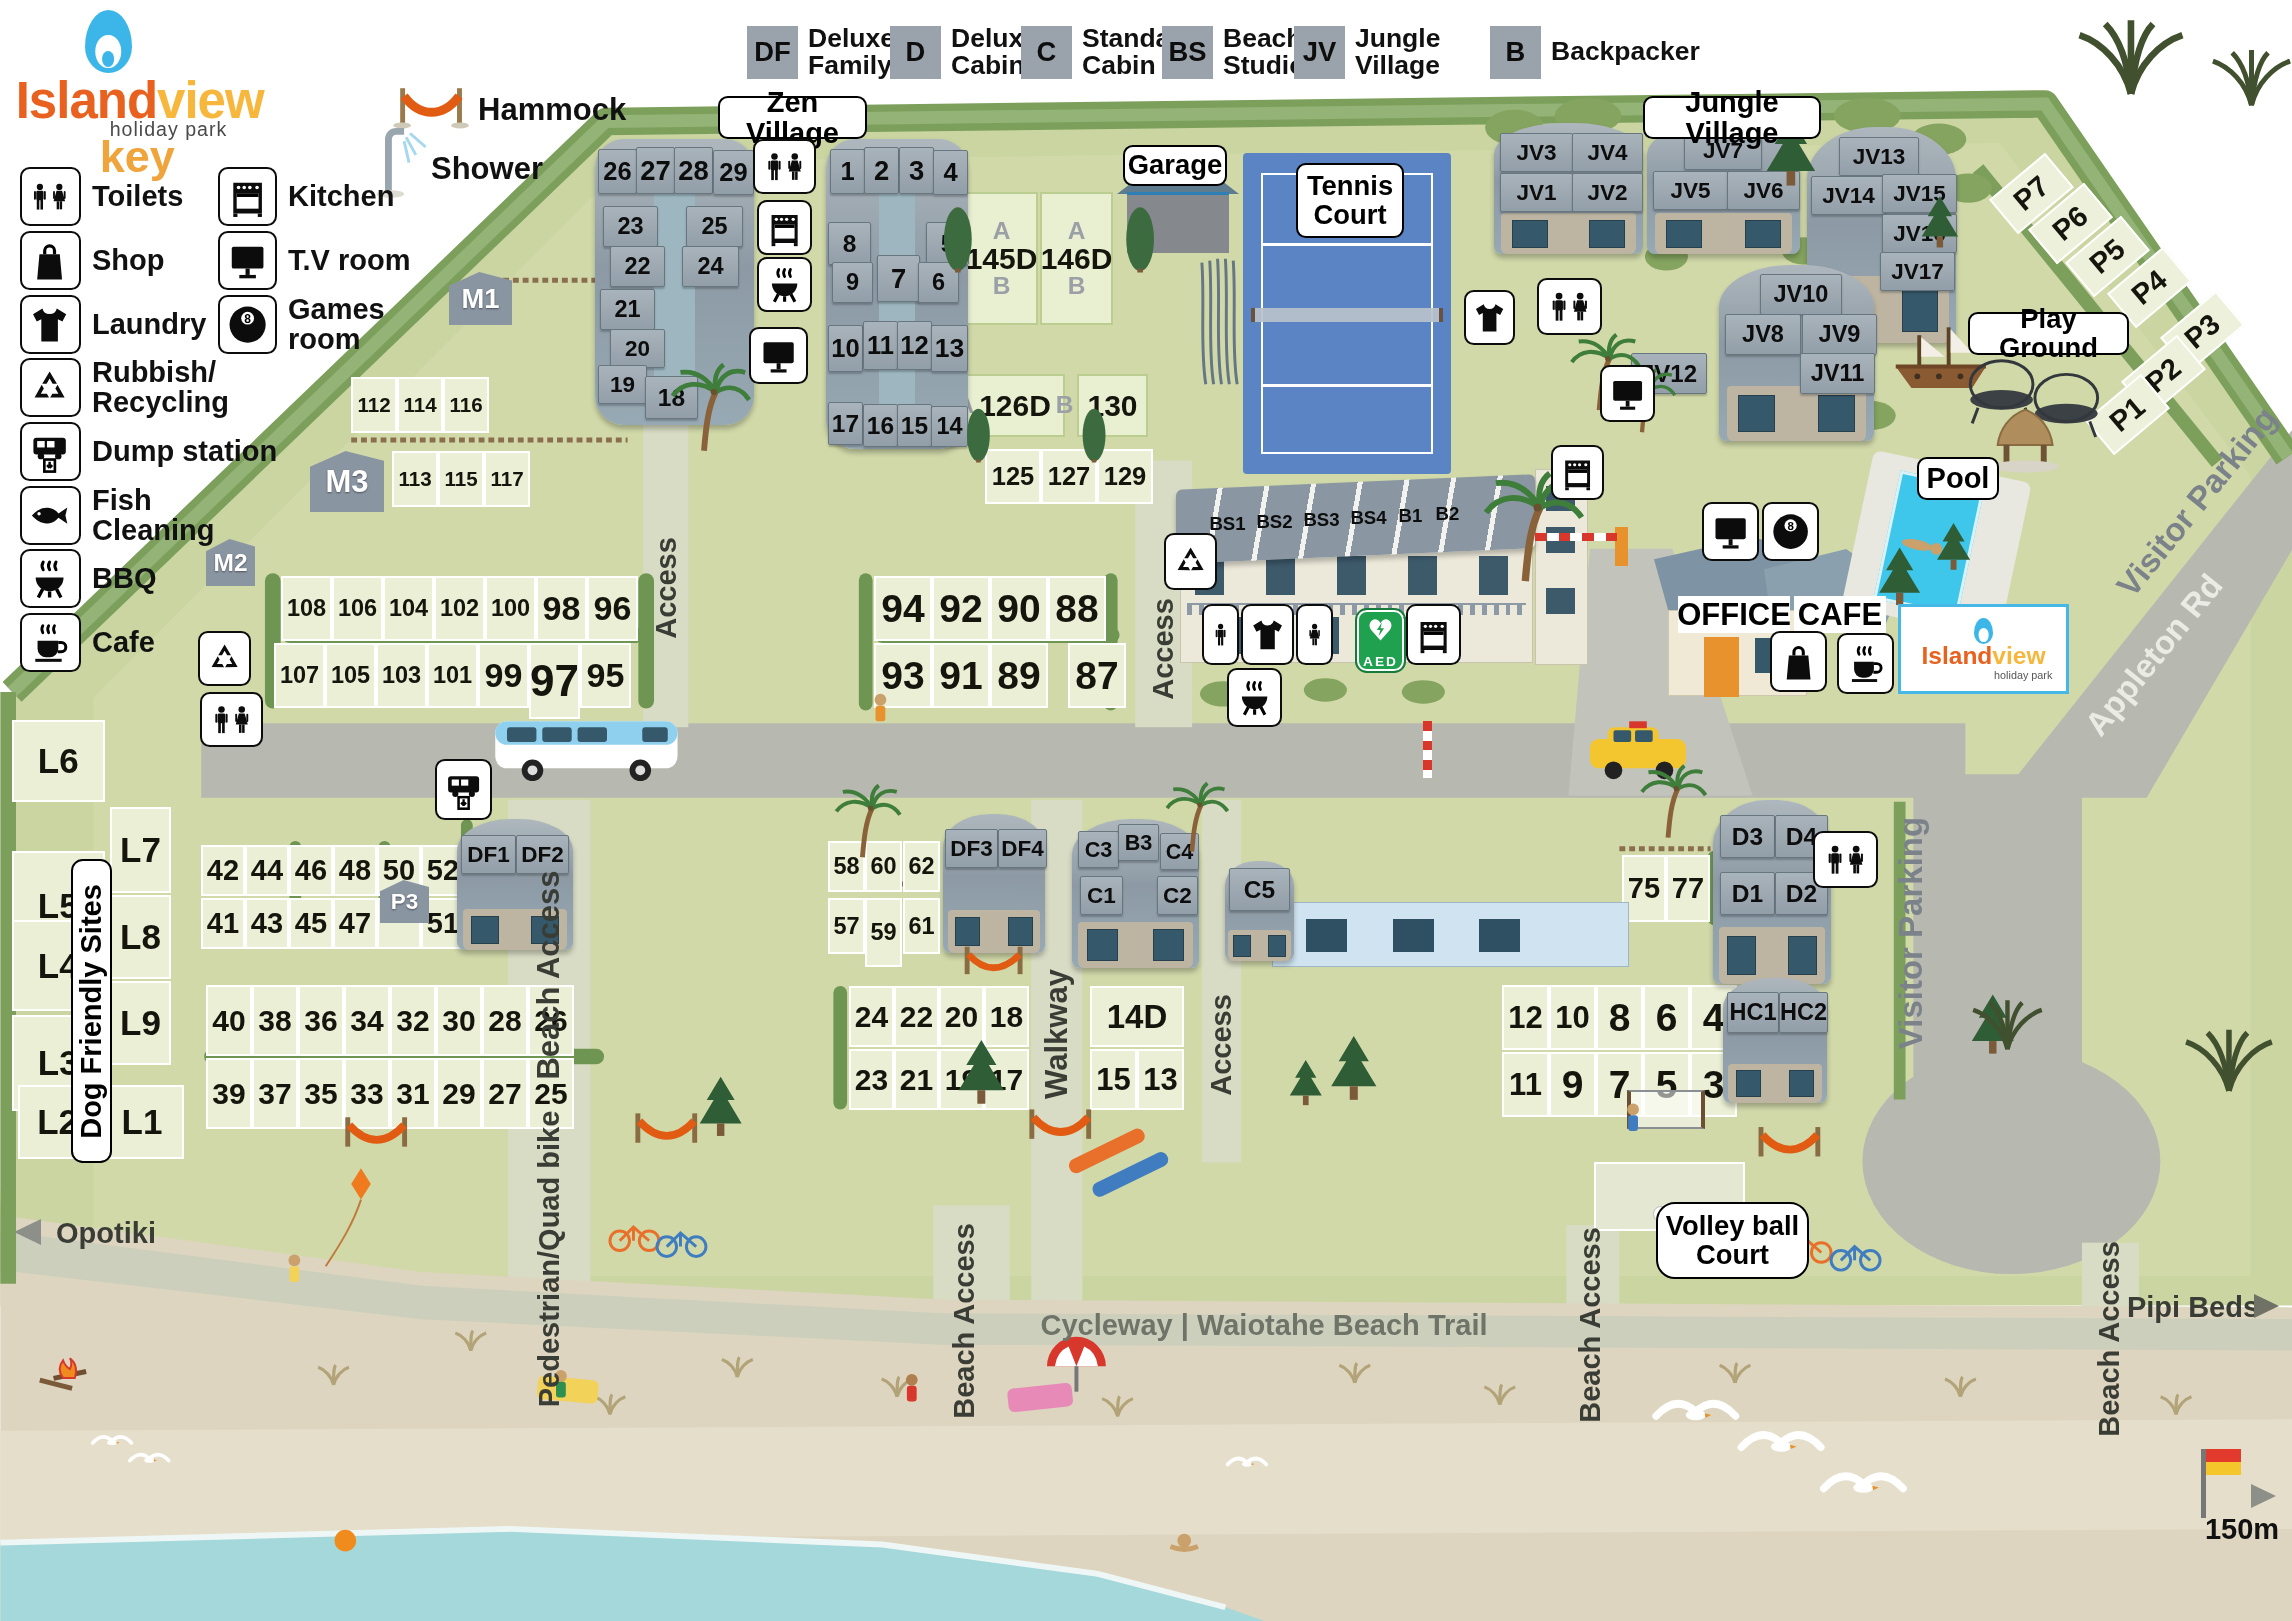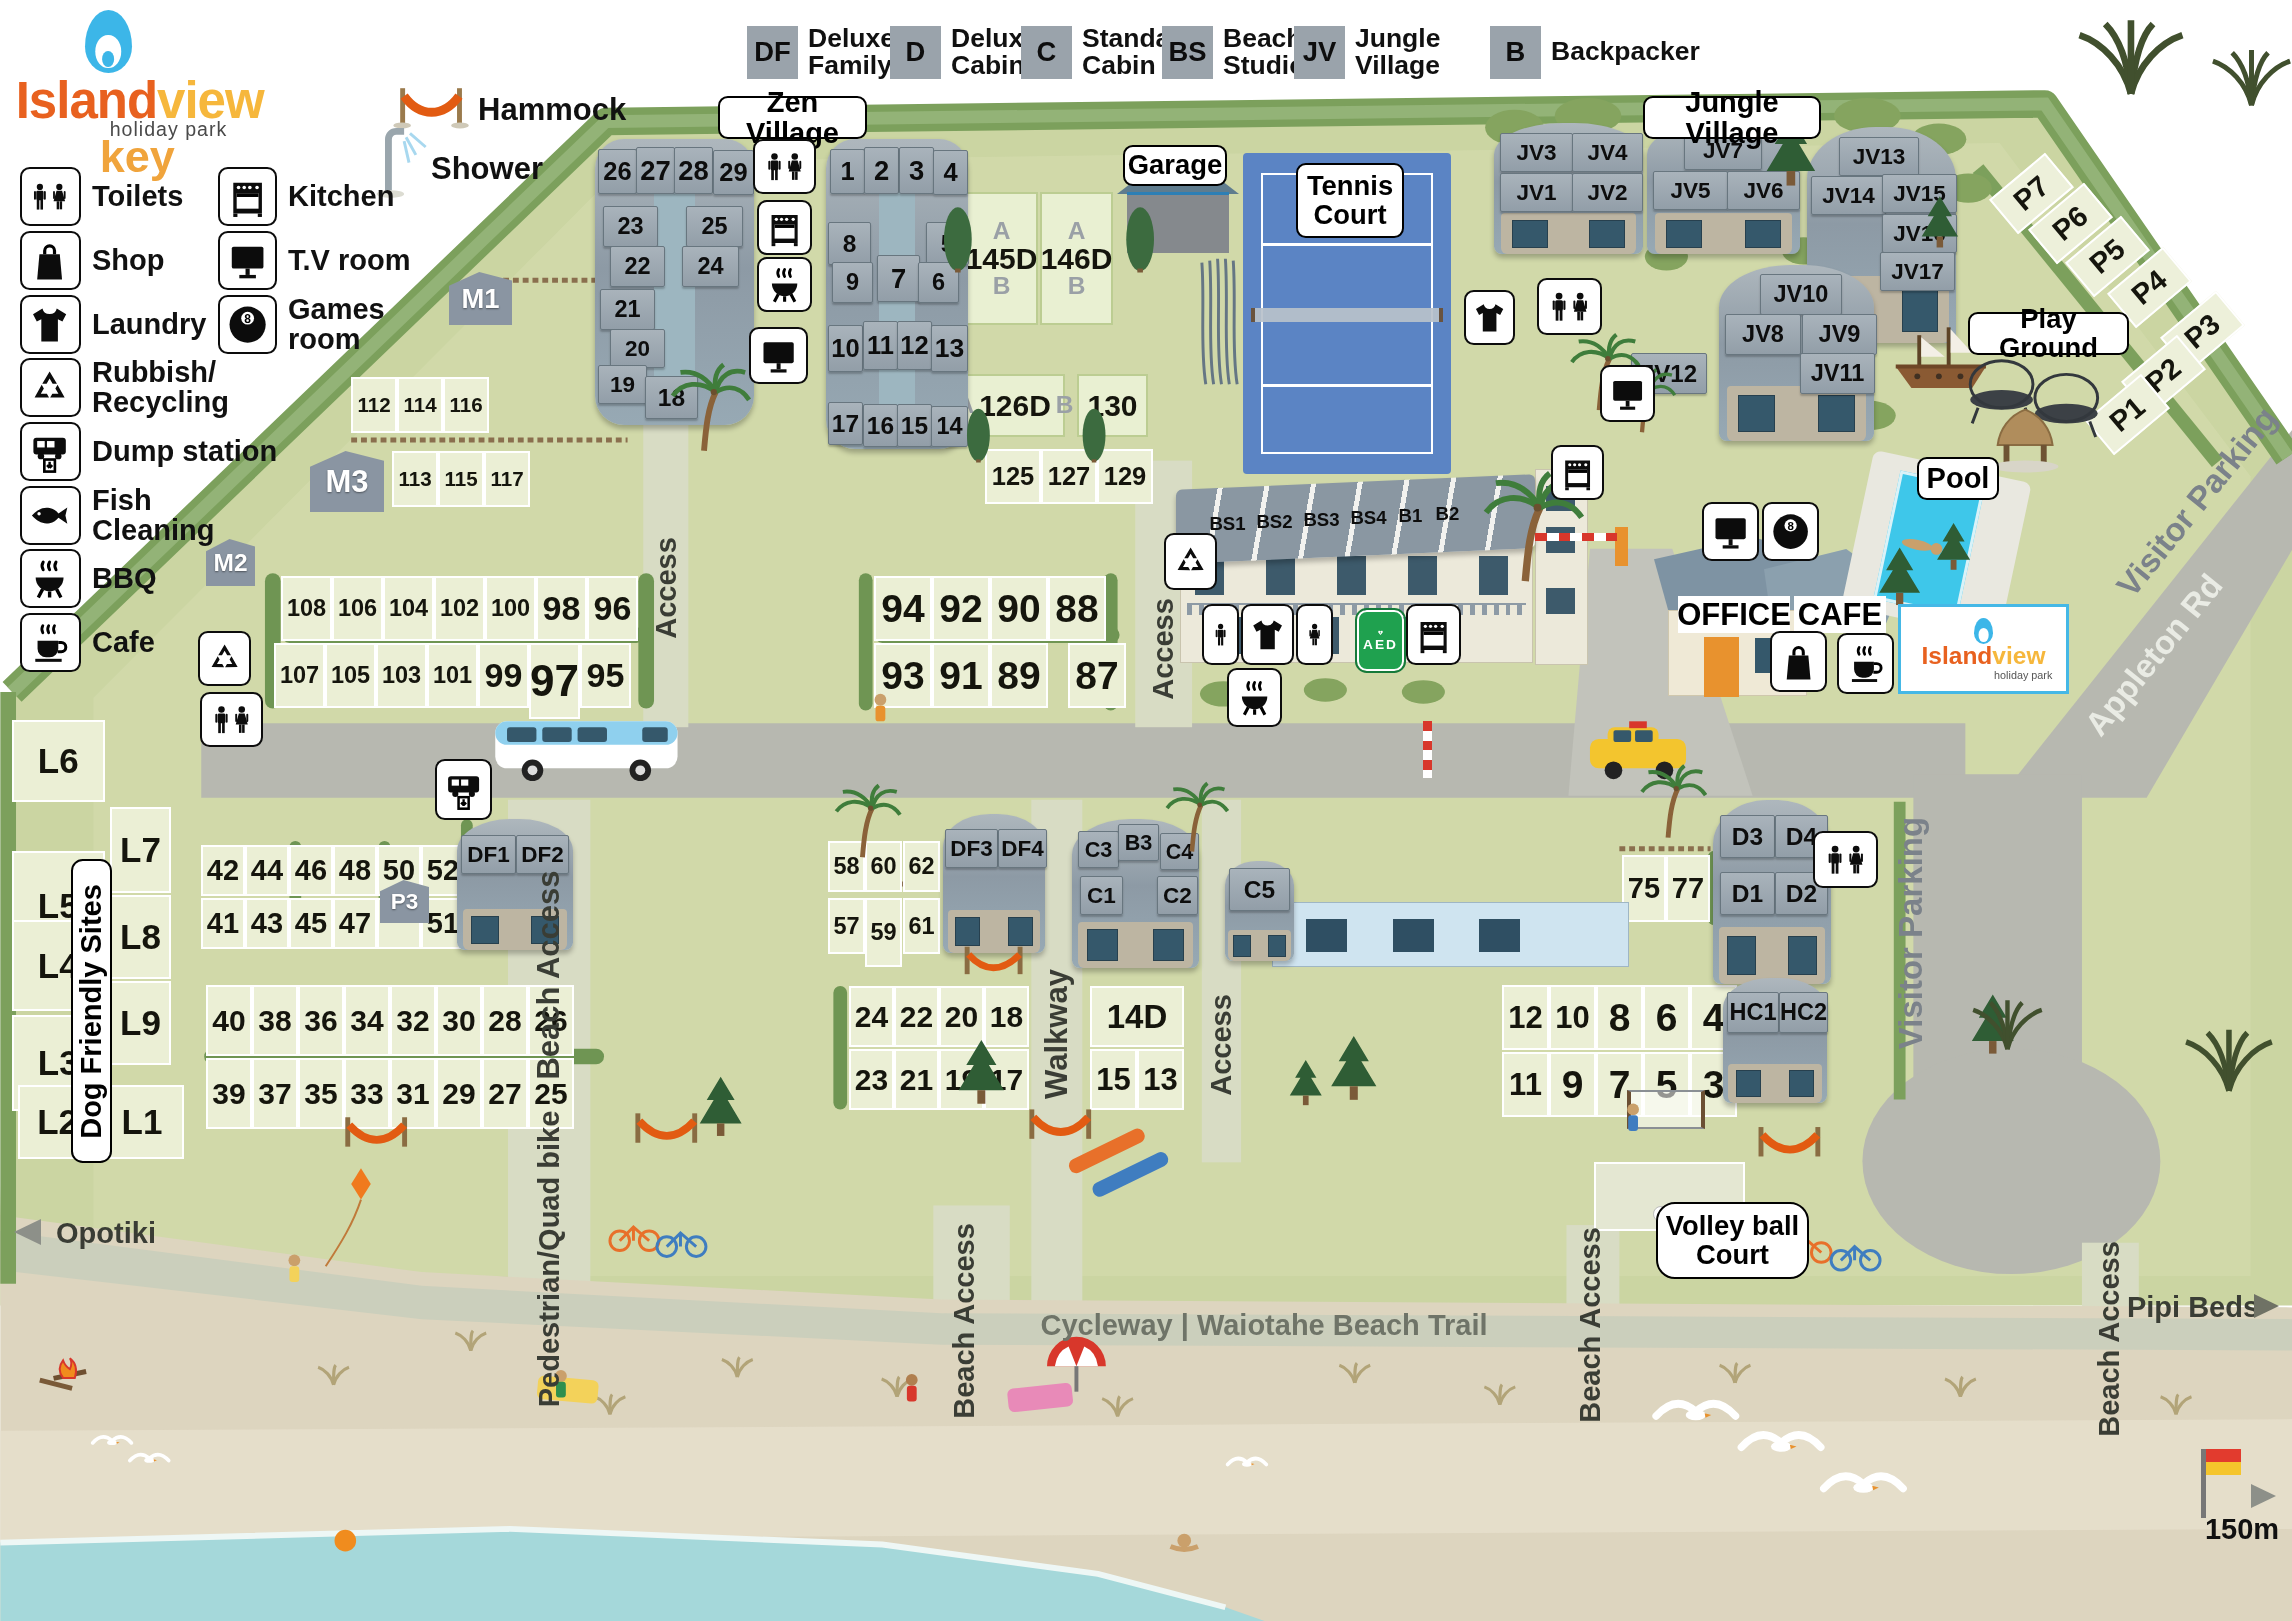--- a/index.html
+++ b/index.html
@@ -22,21 +22,21 @@
   .bld.bs{border-radius:5.9px;transform:skewY(-2.5deg);background:repeating-linear-gradient(100deg,#8a97a2 0 41px,#f2f2ef 41px 46px);}
   .unit{position:absolute;background:linear-gradient(180deg,#a9b3bb,#929ea8);border:1px solid #68767f;display:flex;align-items:center;justify-content:center;font-weight:bold;color:#0d0d0d;box-shadow:0 2px 2px rgba(0,0,0,.22);border-radius:2px;z-index:4;}
   .unit.bare{background:transparent;border:none;box-shadow:none;}
   .marker{position:absolute;background:#8a95a2;clip-path:polygon(0 26%,48% 0,100% 16%,100% 100%,0 100%);color:#fff;font-weight:bold;display:flex;align-items:center;justify-content:center;z-index:4;text-shadow:0 1px 2px rgba(0,0,0,.45);}
   .blabel{position:absolute;background:#fff;border:2.9px solid #000;border-radius:9.8px;display:flex;align-items:center;justify-content:center;font-weight:bold;color:#000;white-space:pre-line;text-align:center;line-height:1.04;z-index:8;}
   .flabel{position:absolute;background:#fff;display:flex;align-items:center;justify-content:center;font-weight:bold;color:#000;z-index:8;}
   .barlabel{position:absolute;background:#687a89;color:#fff;display:flex;align-items:center;justify-content:center;font-weight:bold;z-index:6;letter-spacing:0.5px;}
   .rlabel{position:absolute;font-weight:bold;white-space:nowrap;color:#3a3d35;z-index:7;}
   .icon{position:absolute;background:#fff;border:2.9px solid #0c0c0c;border-radius:9.8px;display:flex;align-items:center;justify-content:center;padding:4.9px;box-sizing:border-box;z-index:9;}
   .icon svg{width:100%;height:100%;fill:#0c0c0c;}
-  .icon.aed{background:#1fa14f;border-color:#fff;outline:2px solid #157a3a;flex-direction:column;padding:17px;}
+  .icon.aed{background:#1fa14f;border-color:#fff;outline:2px solid #157a3a;flex-direction:column;padding:0;}
   .icon.aed span{color:#fff;font-size:13.7px;font-weight:bold;line-height:1;letter-spacing:2px;}
   .keylabel{position:absolute;font-weight:bold;color:#111;white-space:pre-line;line-height:1.02;z-index:3;}
   .legend-code{position:absolute;background:#9aa3ab;color:#0d0d0d;display:flex;align-items:center;justify-content:center;font-weight:bold;z-index:3;}
   #dogbox{position:absolute;background:#fff;border:2.9px solid #000;border-radius:11.8px;display:flex;align-items:center;justify-content:center;z-index:8;}
   #dogbox span{transform:rotate(-90deg);white-space:nowrap;font-weight:bold;font-size:29px;}
   .arrow{position:absolute;width:0;height:0;z-index:8;}
   
   #logo{position:absolute;left:13.7px;top:7.8px;width:323px;height:167px;z-index:3;}
   .drop{position:relative;background:#3cb6e8;border-radius:50% 50% 50% 50%/58% 58% 42% 42%;}
   .drop b{position:absolute;left:50%;bottom:8%;transform:translateX(-50%);background:#fff;border-radius:50%;}

